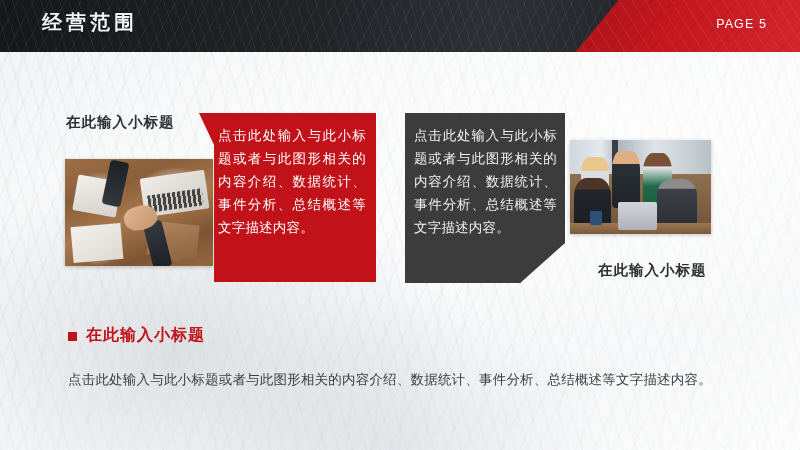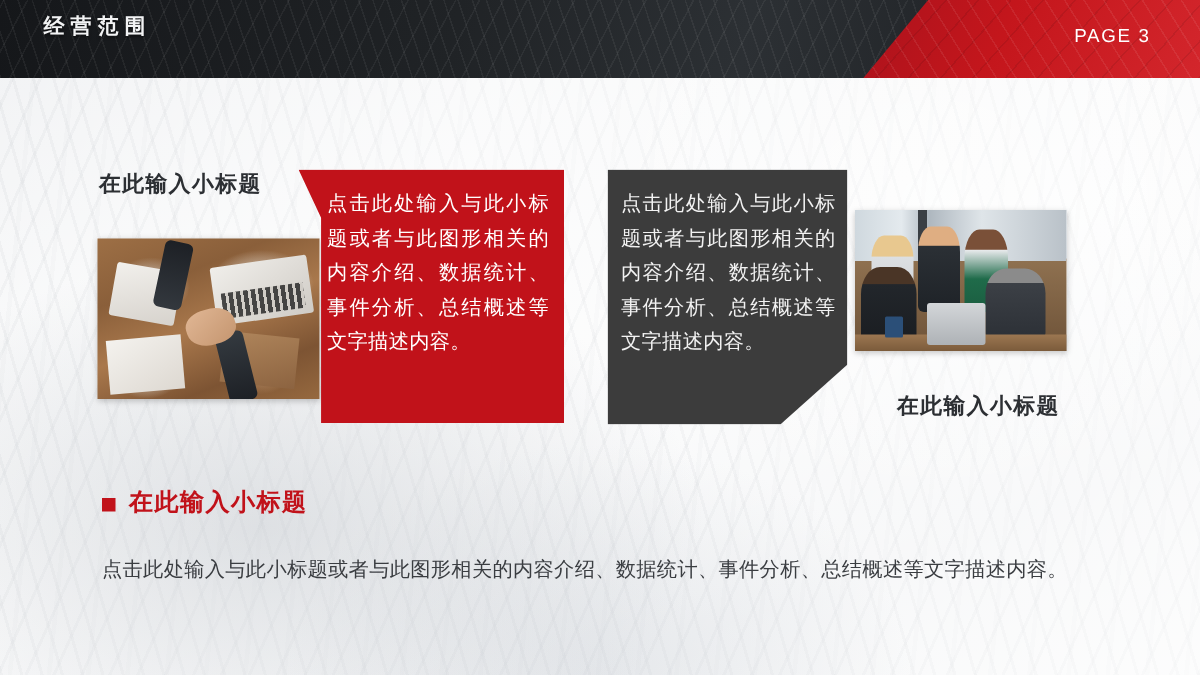--- a/index.html
+++ b/index.html
@@ -55,22 +55,22 @@
     width: 240px; height: 52px;
     background:
       repeating-linear-gradient(58deg, rgba(255,255,255,0.07) 0px, rgba(255,255,255,0.07) 1px, rgba(0,0,0,0) 1px, rgba(0,0,0,0) 11px),
       repeating-linear-gradient(-48deg, rgba(0,0,0,0.08) 0px, rgba(0,0,0,0.08) 1px, rgba(0,0,0,0) 1px, rgba(0,0,0,0) 16px),
       linear-gradient(115deg, #a8121c 0%, #c4161c 45%, #d3262c 100%);
     -webkit-clip-path: polygon(24.5% 0%, 100% 0%, 100% 100%, 6.5% 100%);
     clip-path: polygon(24.5% 0%, 100% 0%, 100% 100%, 6.5% 100%);
   }
   .header-title {
     position: absolute;
-    left: 29px; top: 9px;
-    font-size: 14px;
+    left: 42px; top: 9px;
+    font-size: 20px;
     letter-spacing: 4px;
     color: #f2f3f4;
     font-weight: 700;
     text-shadow: 0 1px 2px rgba(0,0,0,0.55);
   }
   .page-number {
     position: absolute;
     right: 33px; top: 17px;
     font-size: 12.5px;
     letter-spacing: 1.1px;
@@ -272,21 +272,21 @@
 <body>
 
 <div class="slide">
 
   <div class="bg"></div>
   <div class="bg-soft"></div>
 
   <div class="header">
     <div class="header-red"></div>
     <div class="header-title">经营范围</div>
-    <div class="page-number">PAGE 3</div>
+    <div class="page-number">PAGE 5</div>
   </div>
 
   <div class="left-caption">在此输入小标题</div>
 
   <div class="photo photo-left">
     <div class="pl-lap2"></div>
     <div class="pl-lap1"></div>
     <div class="pl-pap1"></div>
     <div class="pl-pap2"></div>
     <div class="pl-arm1"></div>

